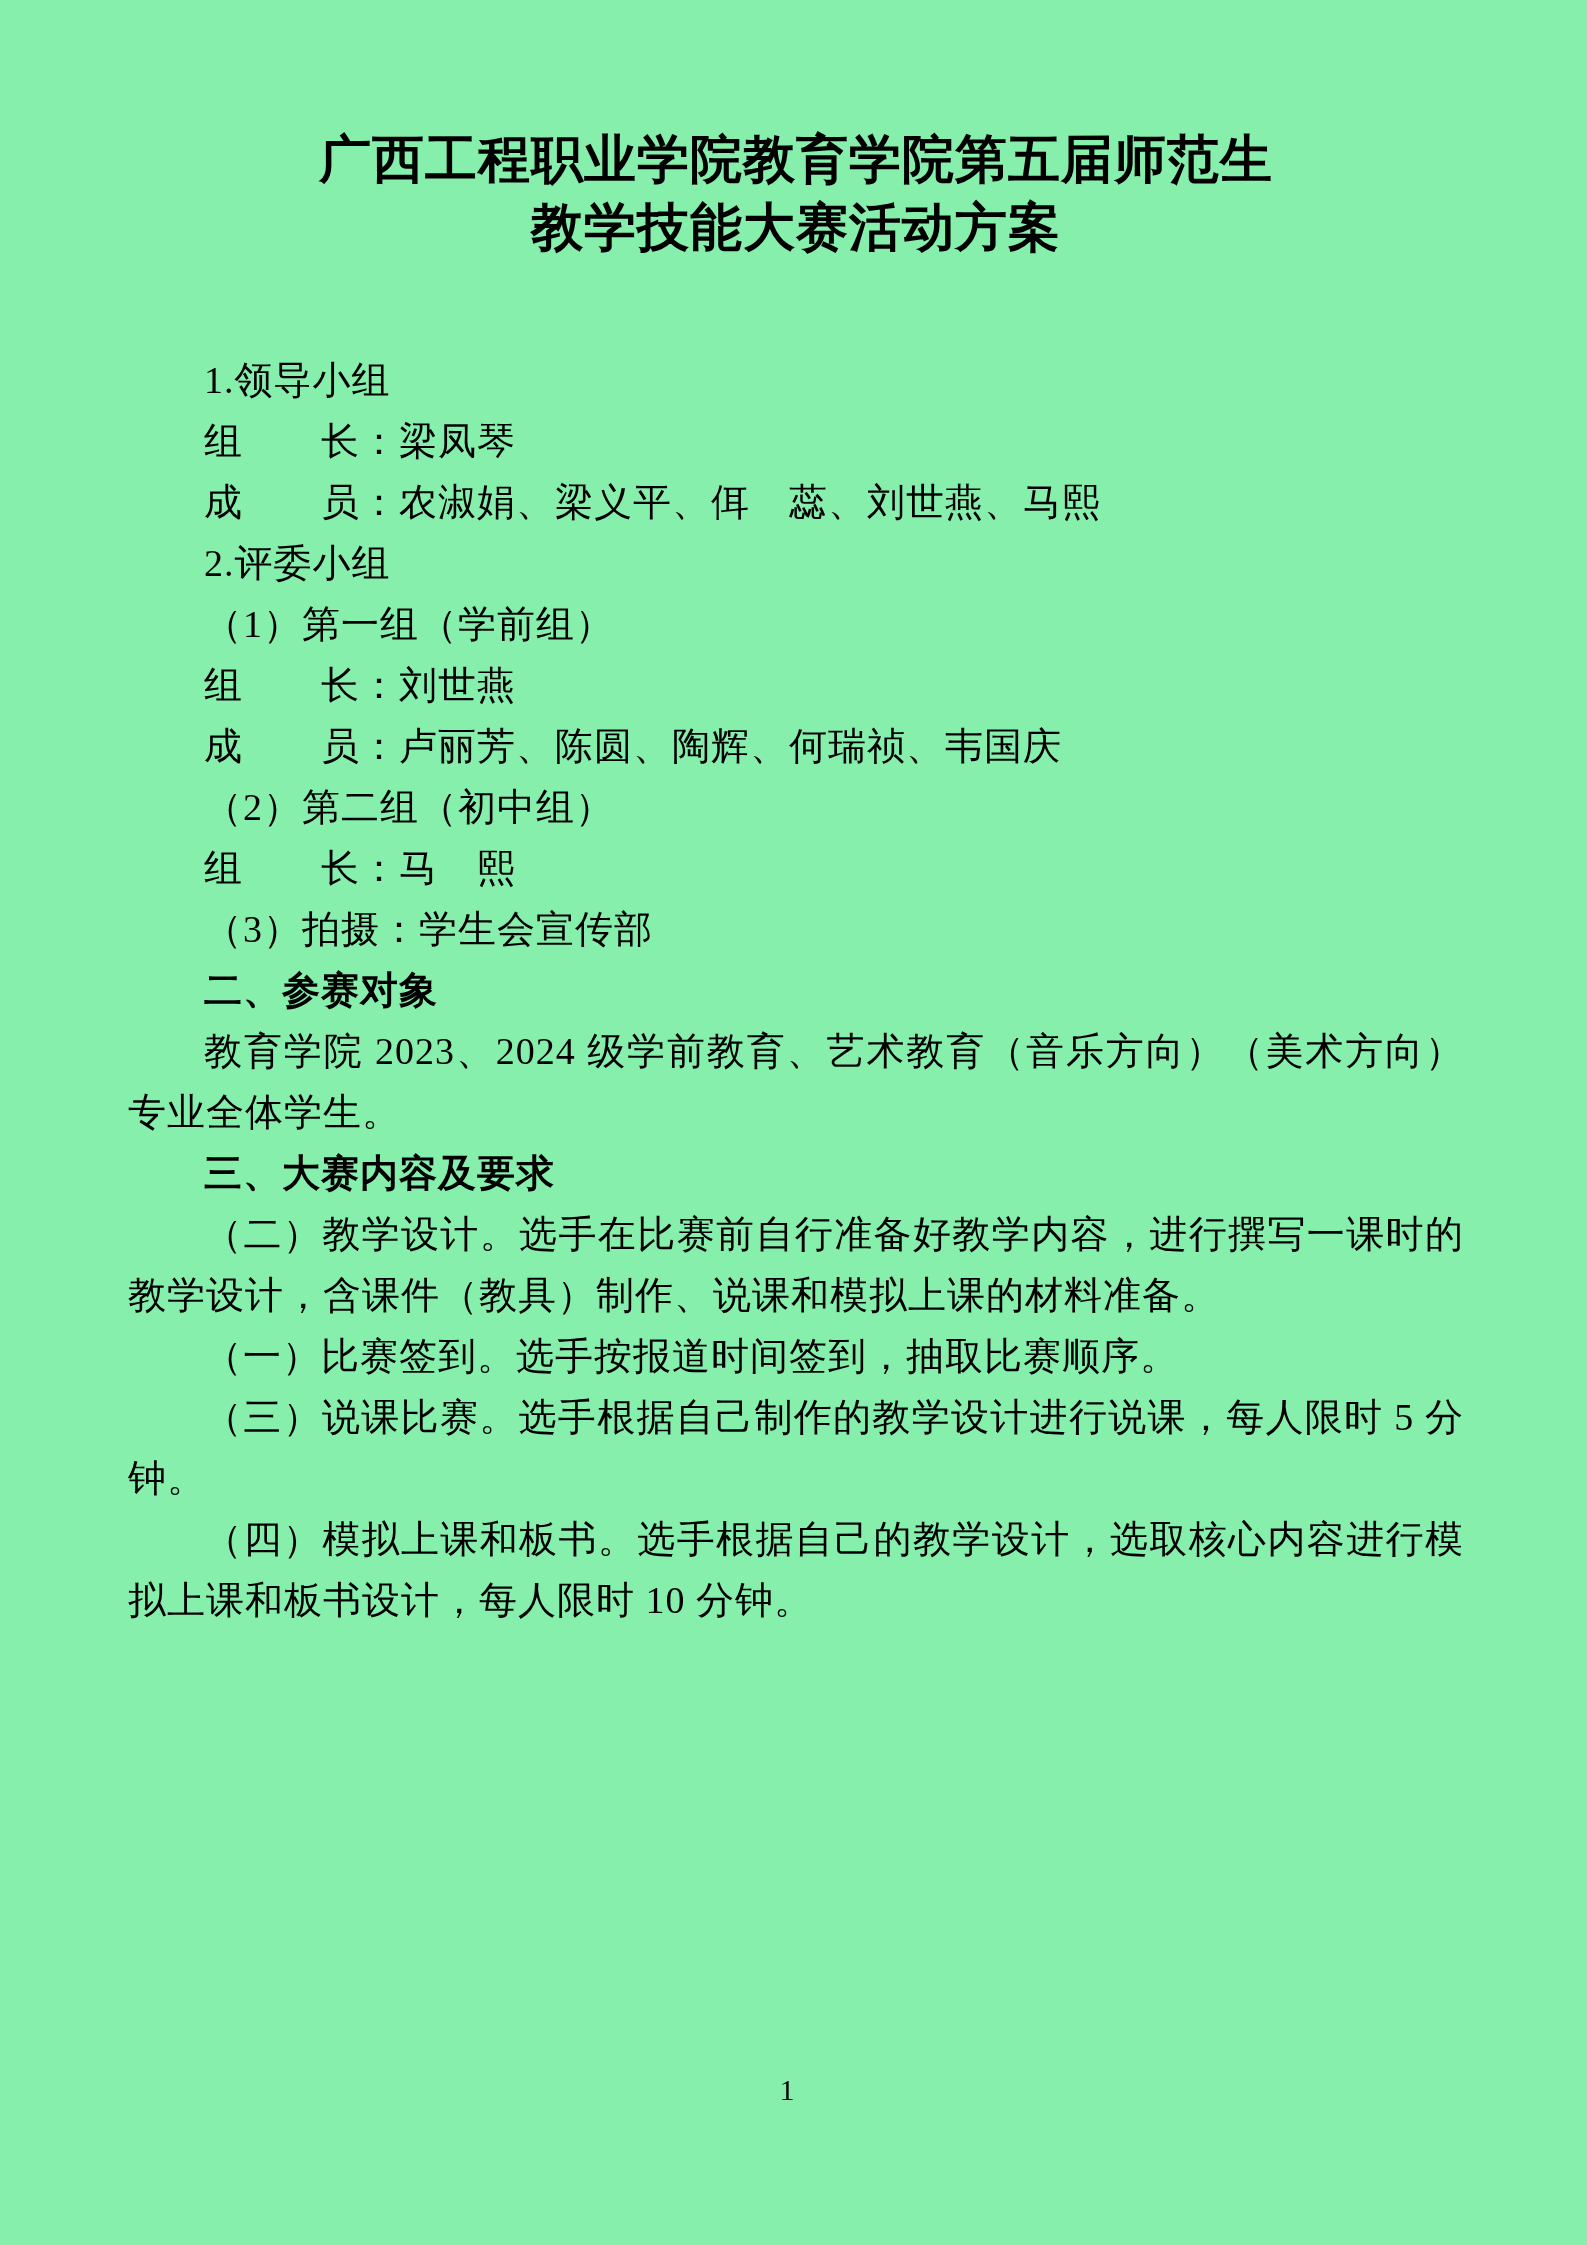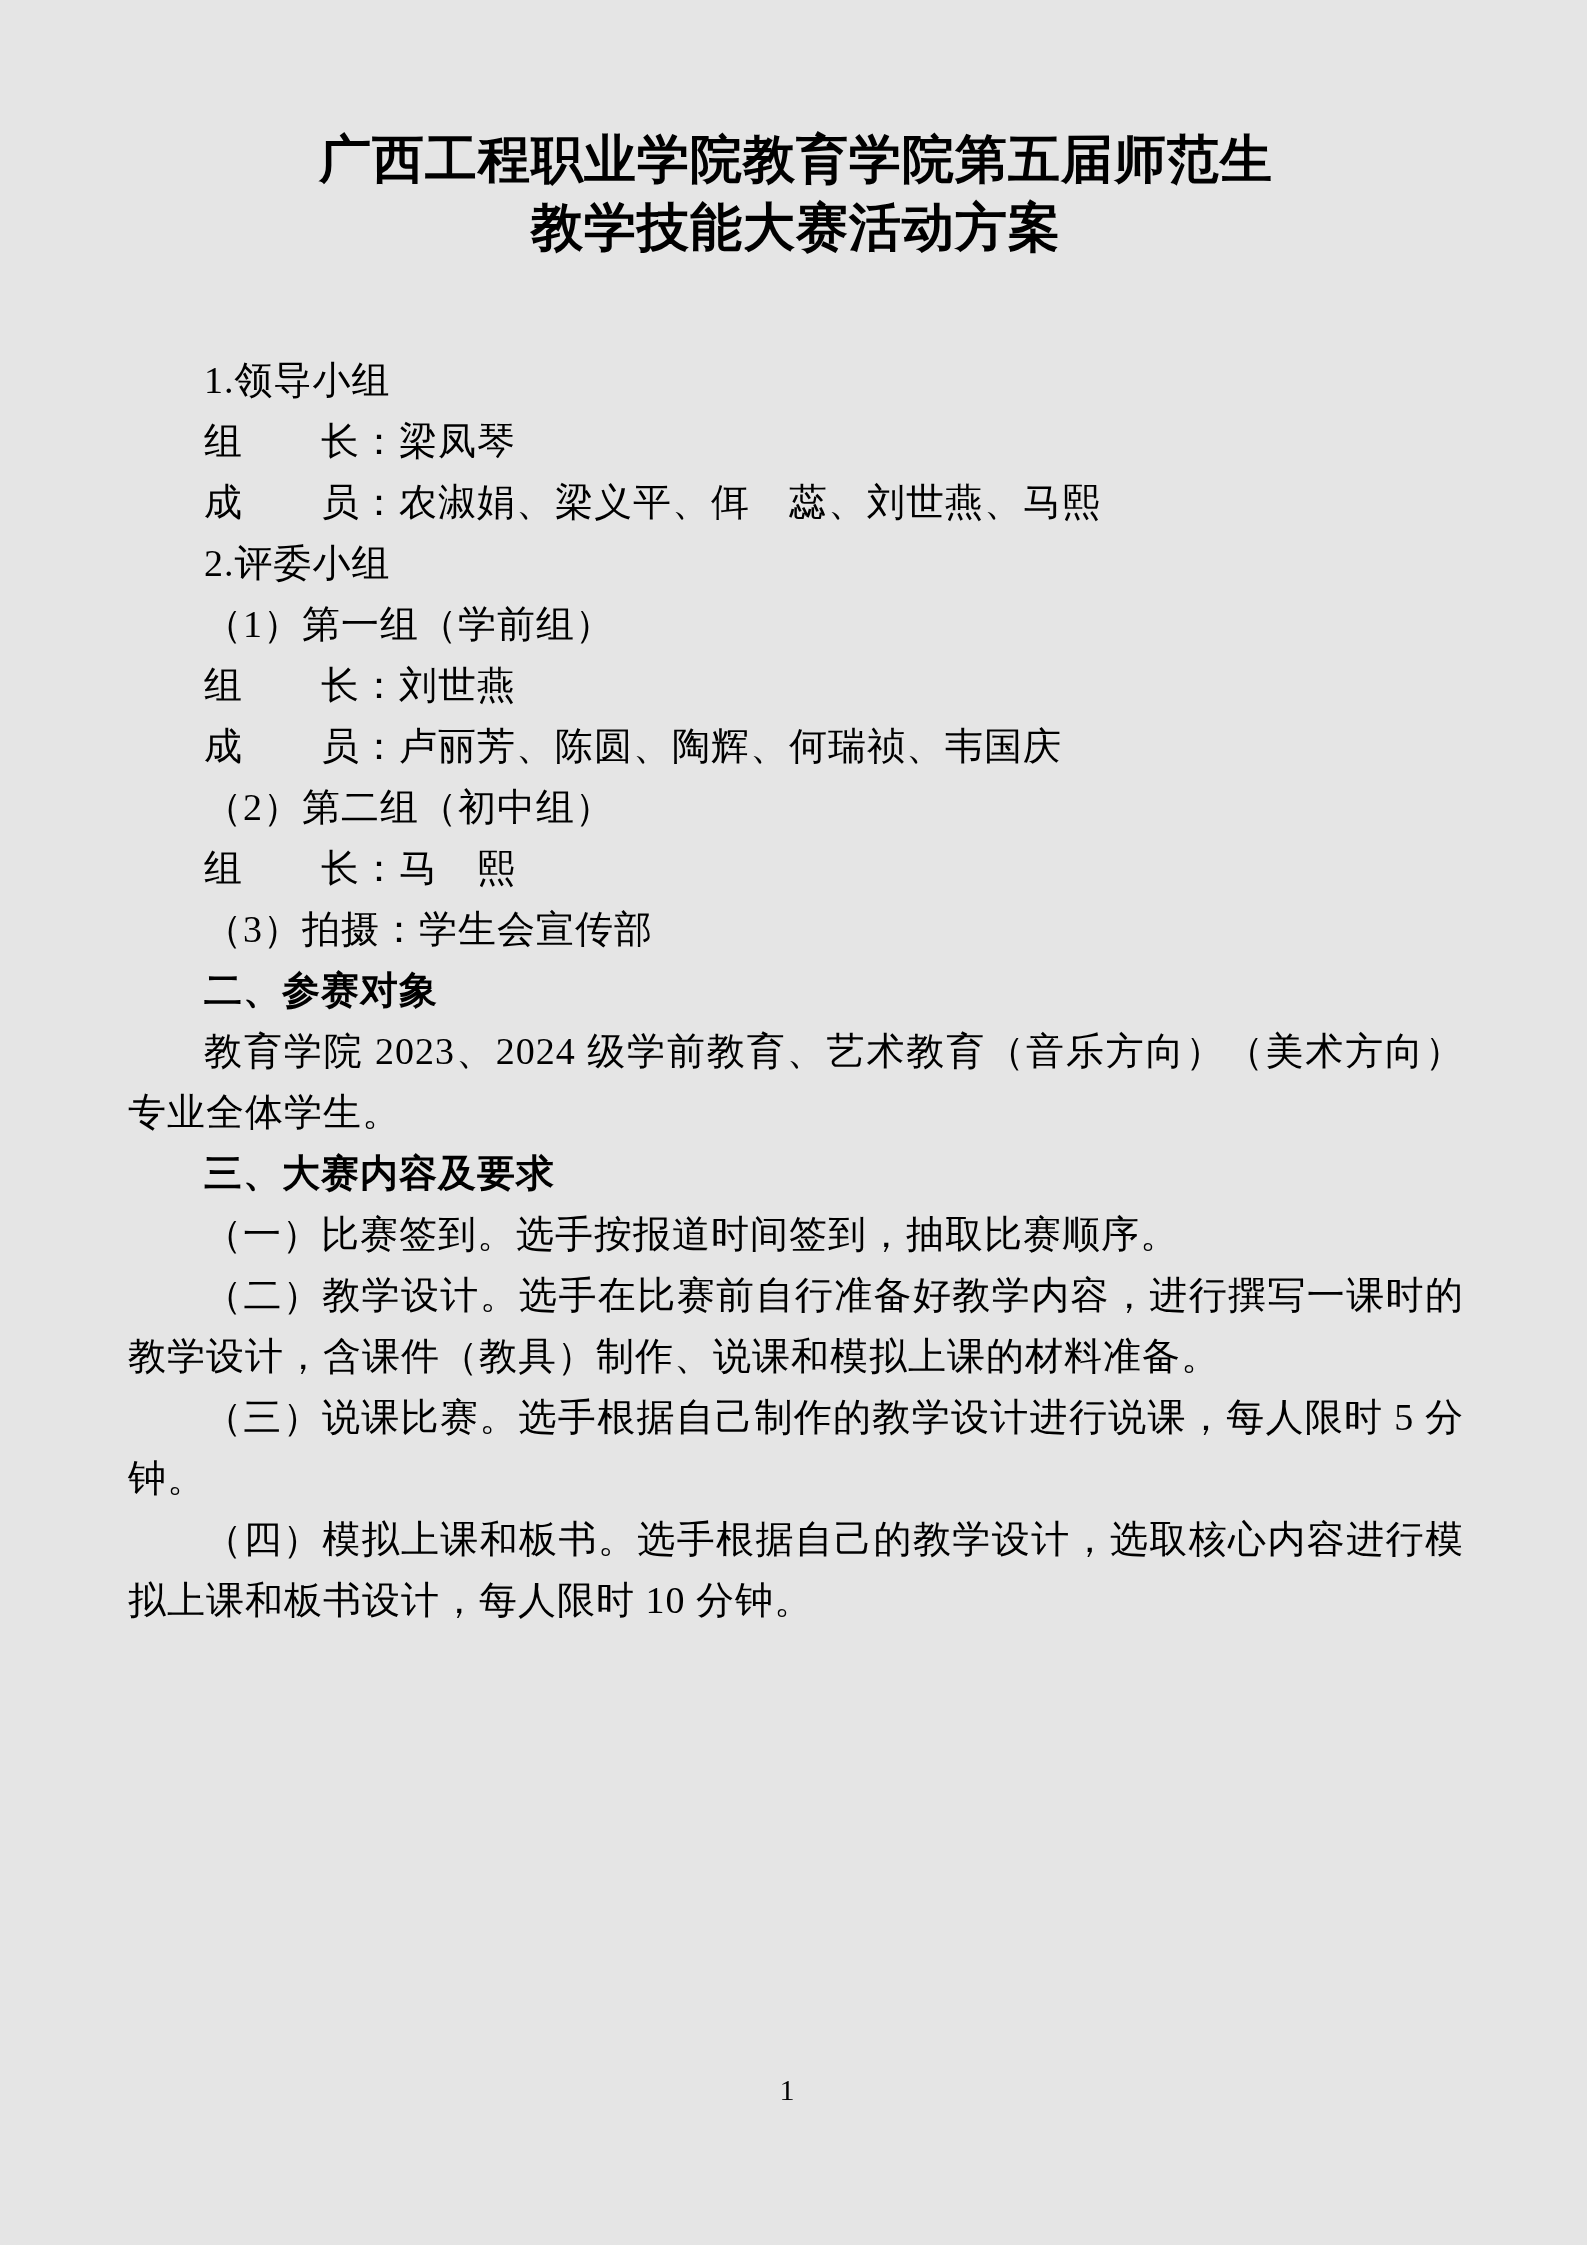--- a/index.html
+++ b/index.html
@@ -4,21 +4,21 @@
 <style>
   html, body {
     margin: 0;
     padding: 0;
     background: #ffffff;
   }
   .page {
     position: relative;
     width: 1587px;
     height: 2245px;
-    background: #e5e5e5;
+    background: #86efac;
     color: #000000;
     font-family: "Liberation Serif", serif;
     overflow: hidden;
   }
   .content {
     position: absolute;
     left: 128px;
     top: 126px;
     width: 1336px;
   }
@@ -86,21 +86,21 @@
     <p class="para indent">组　　长：刘世燕</p>
     <p class="para indent">成　　员：卢丽芳、陈圆、陶辉、何瑞祯、韦国庆</p>
     <p class="para indent">（2）第二组（初中组）</p>
     <p class="para indent">组　　长：马　熙</p>
     <p class="para indent">（3）拍摄：学生会宣传部</p>
 
     <h2 class="heading">二、参赛对象</h2>
     <p class="para indent">教育学院 2023、2024 级学前教育、艺术教育（音乐方向）（美术方向）专业全体学生。</p>
 
     <h2 class="heading">三、大赛内容及要求</h2>
+    <p class="para indent">（二）教学设计。选手在比赛前自行准备好教学内容，进行撰写一课时的教学设计，含课件（教具）制作、说课和模拟上课的材料准备。</p>
     <p class="para indent">（一）比赛签到。选手按报道时间签到，抽取比赛顺序。</p>
-    <p class="para indent">（二）教学设计。选手在比赛前自行准备好教学内容，进行撰写一课时的教学设计，含课件（教具）制作、说课和模拟上课的材料准备。</p>
     <p class="para indent">（三）说课比赛。选手根据自己制作的教学设计进行说课，每人限时 5 分钟。</p>
     <p class="para indent">（四）模拟上课和板书。选手根据自己的教学设计，选取核心内容进行模拟上课和板书设计，每人限时 10 分钟。</p>
 
   </div>
 
   <div class="page-number">1</div>
 </div>
 
 </body></html>

